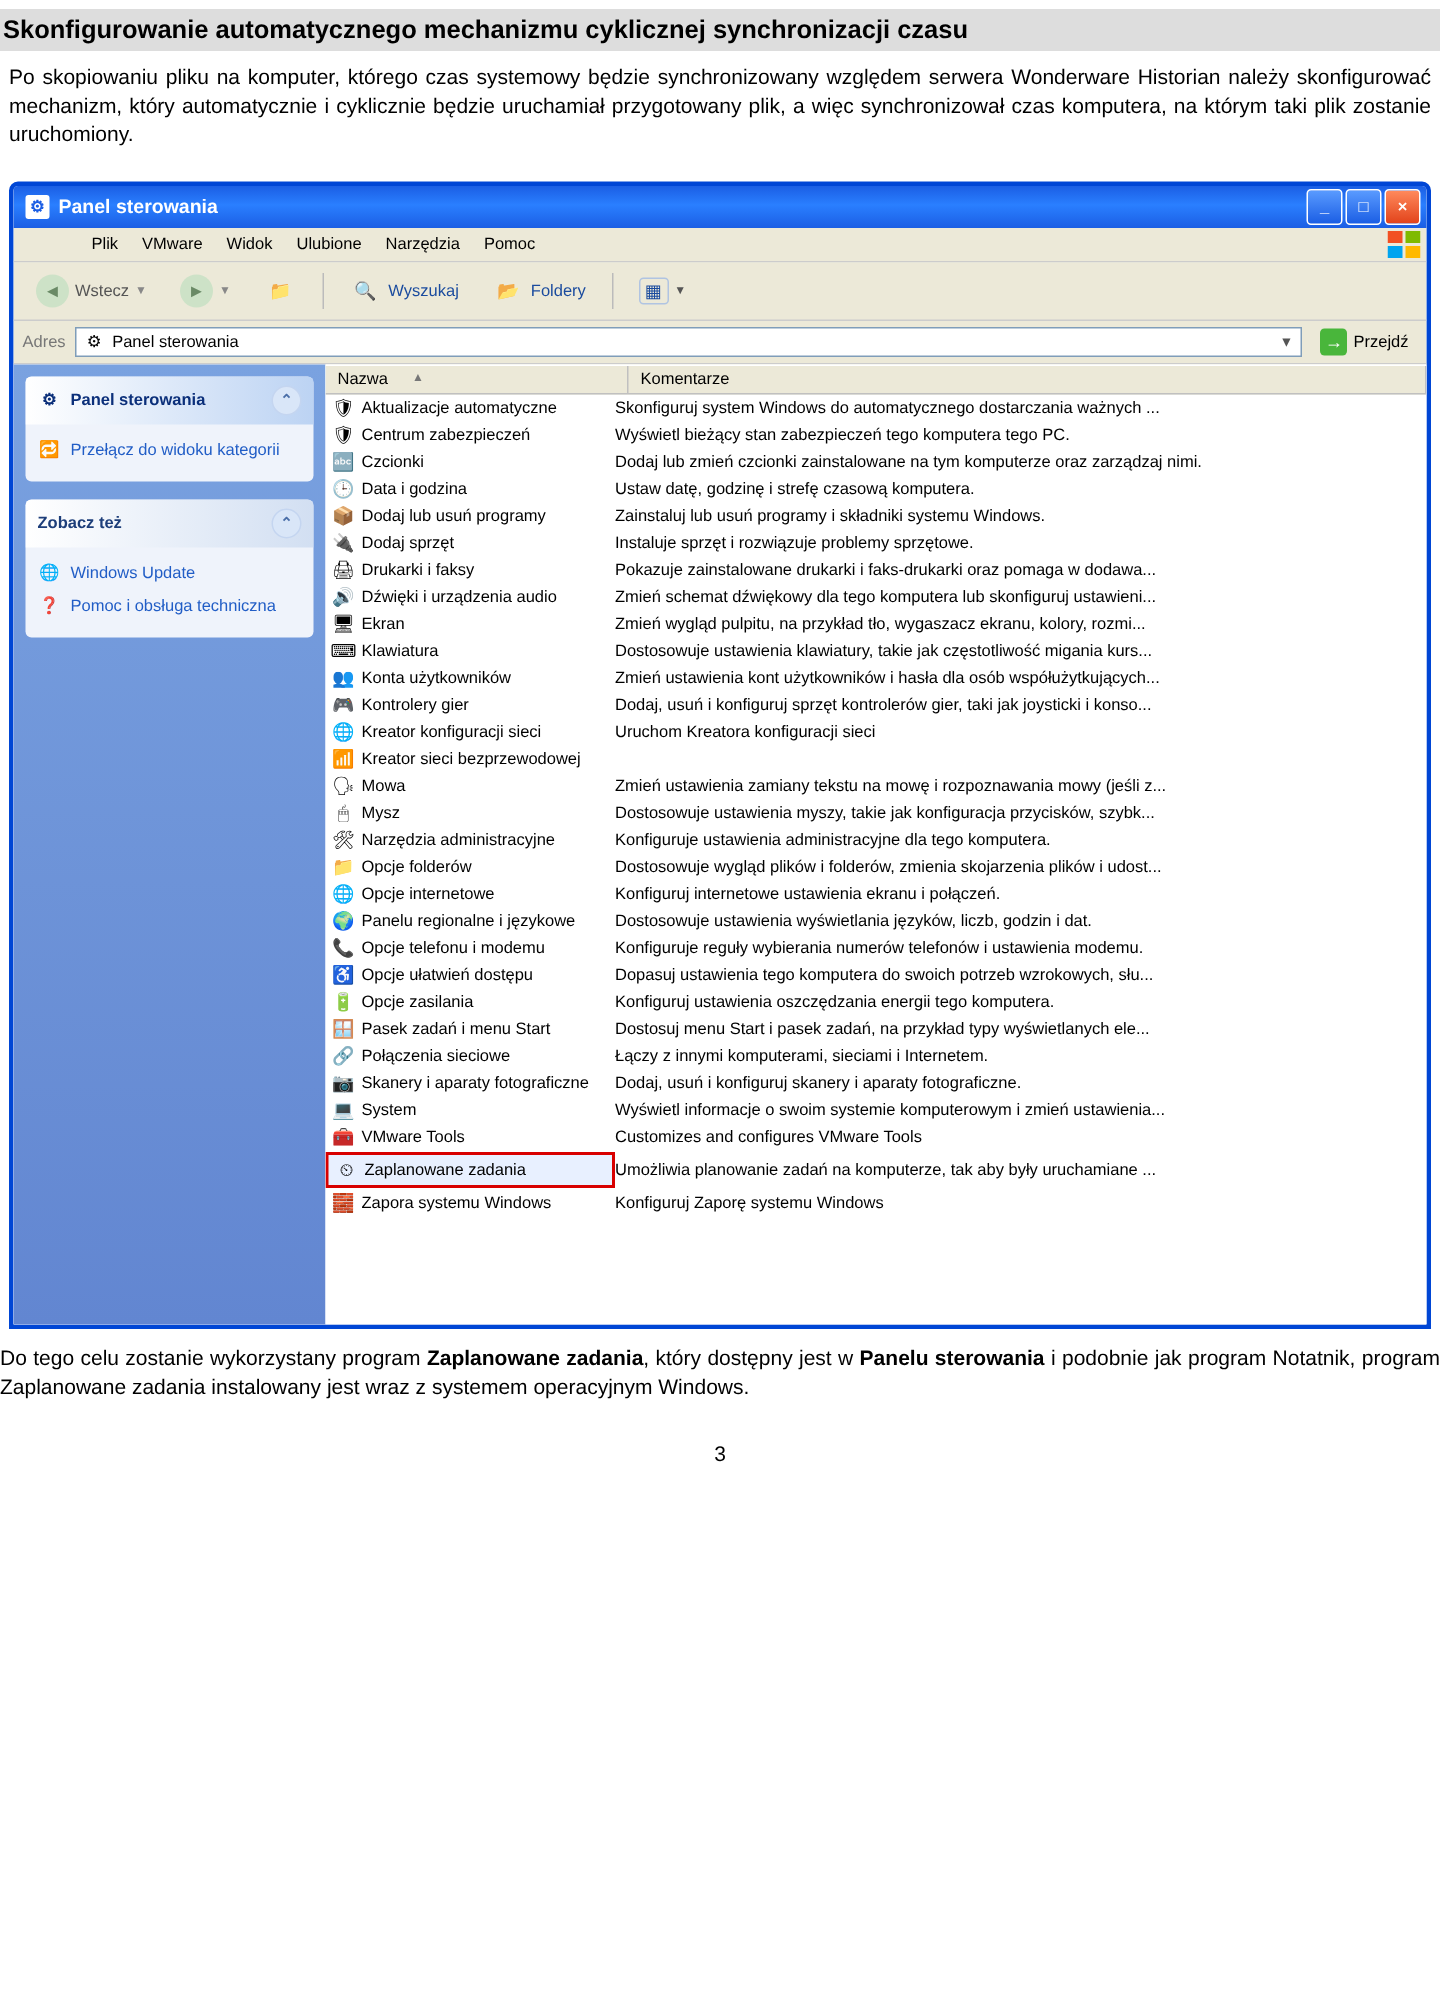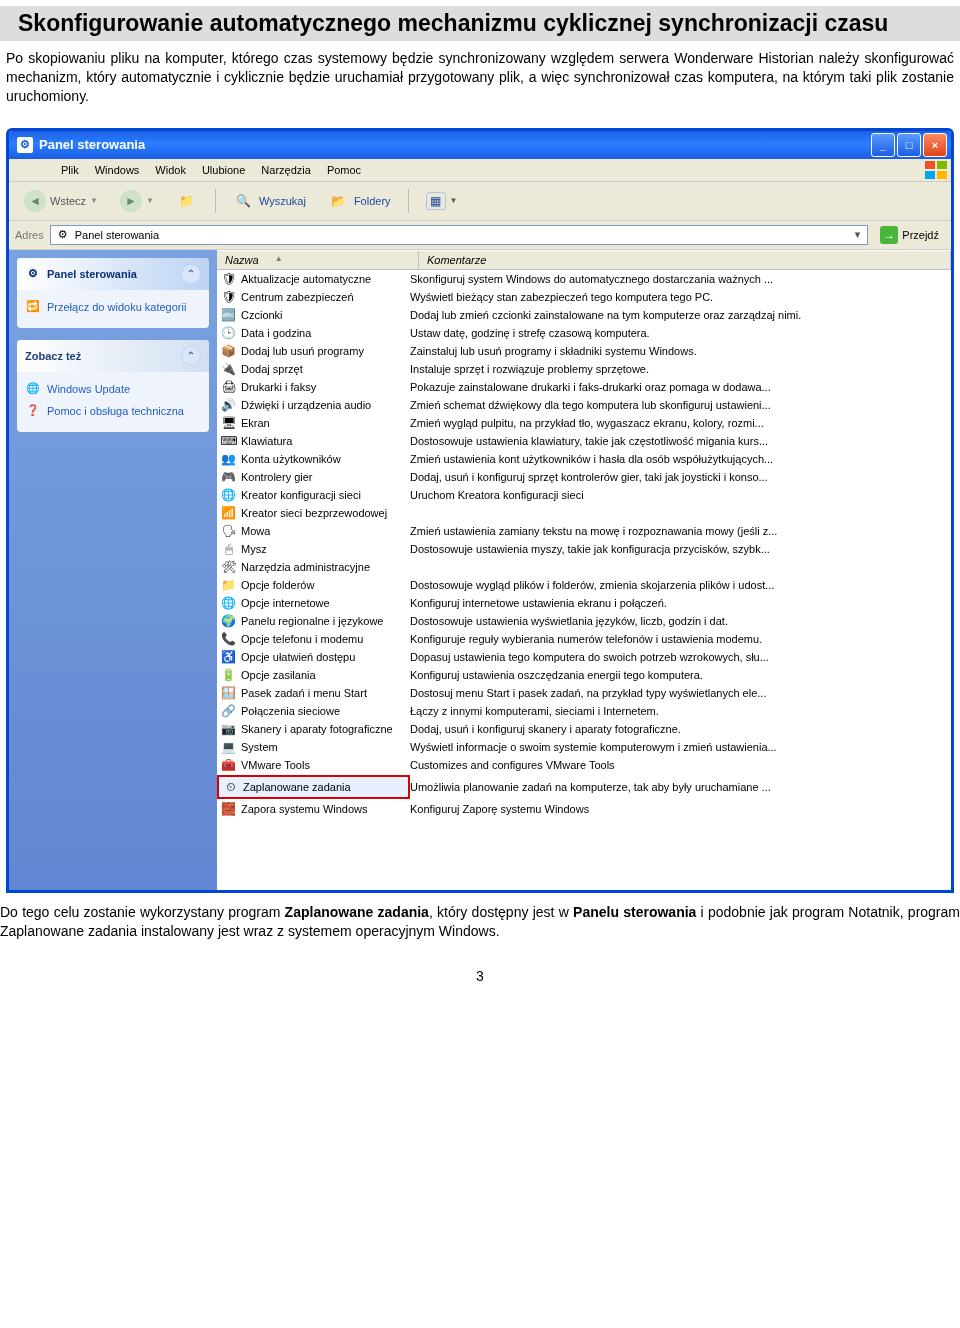--- a/index.html
+++ b/index.html
@@ -4,22 +4,22 @@
 <style>
   body {
     margin: 0;
     font-family: Arial, Helvetica, sans-serif;
     font-size: 14px;
     background: #fff;
     width: 960px;
   }
   .doc-header {
     background: #ddd;
-    padding: 4px 18px;
-    font-size: 23px;
+    padding: 4px 2px;
+    font-size: 17px;
     font-weight: bold;
     margin: 6px 0 8px 0;
   }
   .doc-body {
     padding: 0 6px 12px 6px;
     text-align: justify;
     line-height: 1.35;
   }
   .window {
     margin: 10px 6px 0 6px;
@@ -188,21 +188,21 @@
     display:flex;
     background:#ece9d8;
     border-bottom:1px solid #c0c0c0;
     border-top:1px solid #fff;
     font-size:11px;
   }
   .list-head .col {
     padding:3px 8px;
     border-right:1px solid #c0c0c0;
     cursor:pointer;
-    display:flex;gap:16px;font-style:italic;
+    display:flex;gap:16px;
   }
   .list-head .col.name { width: 185px; }
   .list-head .col.comment { flex:1; }
   .rows { }
   .row {
     display:flex;
     align-items:center;
     font-size:11px;
     padding:1px 0;
     cursor:default;
@@ -251,21 +251,21 @@
       <span>Panel sterowania</span>
     </div>
     <div class="winbtn">_</div>
     <div class="winbtn">□</div>
     <div class="winbtn close">×</div>
   </div>
 
   <div class="menubar">
     <div class="menus">
       <div class="menu-item">Plik</div>
-      <div class="menu-item">Windows</div>
+      <div class="menu-item">VMware</div>
       <div class="menu-item">Widok</div>
       <div class="menu-item">Ulubione</div>
       <div class="menu-item">Narzędzia</div>
       <div class="menu-item">Pomoc</div>
     </div>
     <span class="winflag">
       <svg viewBox="0 0 22 18">
           <rect width="10" height="8" x="0" y="0" fill="#f25022"></rect>
           <rect width="10" height="8" x="12" y="0" fill="#7fba00"></rect>
           <rect width="10" height="8" x="0" y="10" fill="#00a4ef"></rect>
@@ -473,20 +473,21 @@
               <span class="ico">🖱</span>
               <span>Mysz</span>
             </div>
             <div class="cell comment">Dostosowuje ustawienia myszy, takie jak konfiguracja przycisków, szybk...</div>
           </div>
           <div class="row">
             <div class="cell name">
               <span class="ico">🛠</span>
               <span>Narzędzia administracyjne</span>
             </div>
+            <div class="cell comment">Konfiguruje ustawienia administracyjne dla tego komputera.</div>
           </div>
           <div class="row">
             <div class="cell name">
               <span class="ico">📁</span>
               <span>Opcje folderów</span>
             </div>
             <div class="cell comment">Dostosowuje wygląd plików i folderów, zmienia skojarzenia plików i udost...</div>
           </div>
           <div class="row">
             <div class="cell name">

